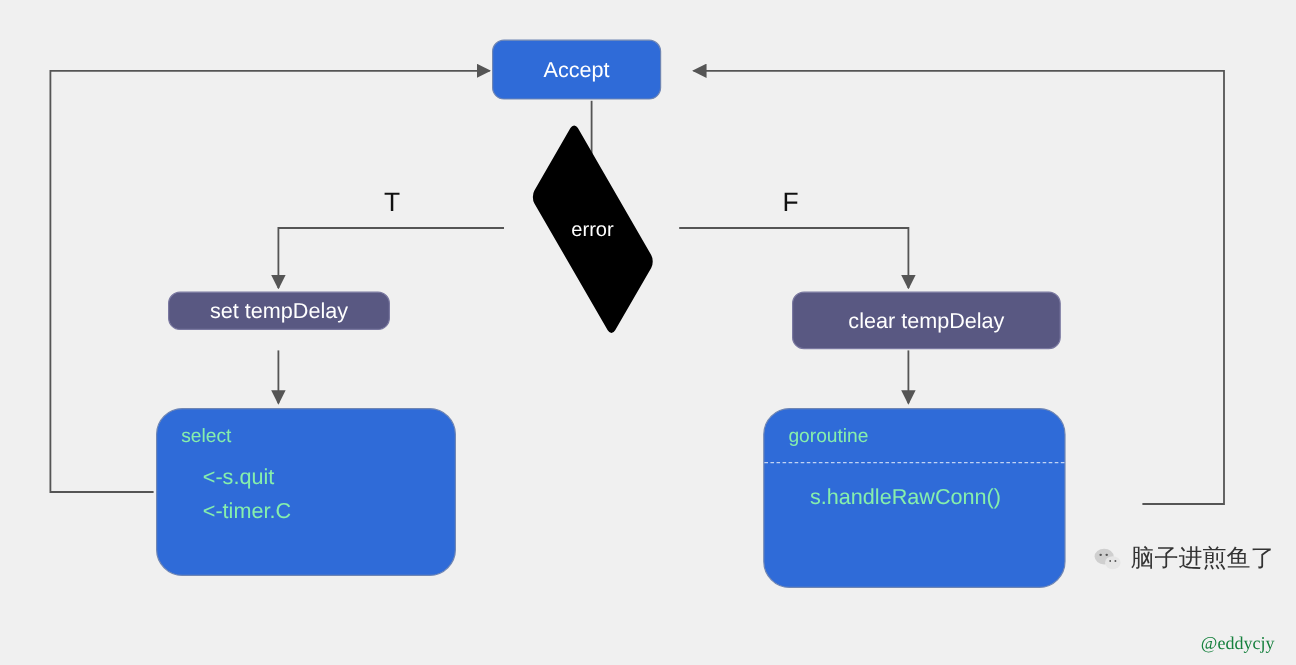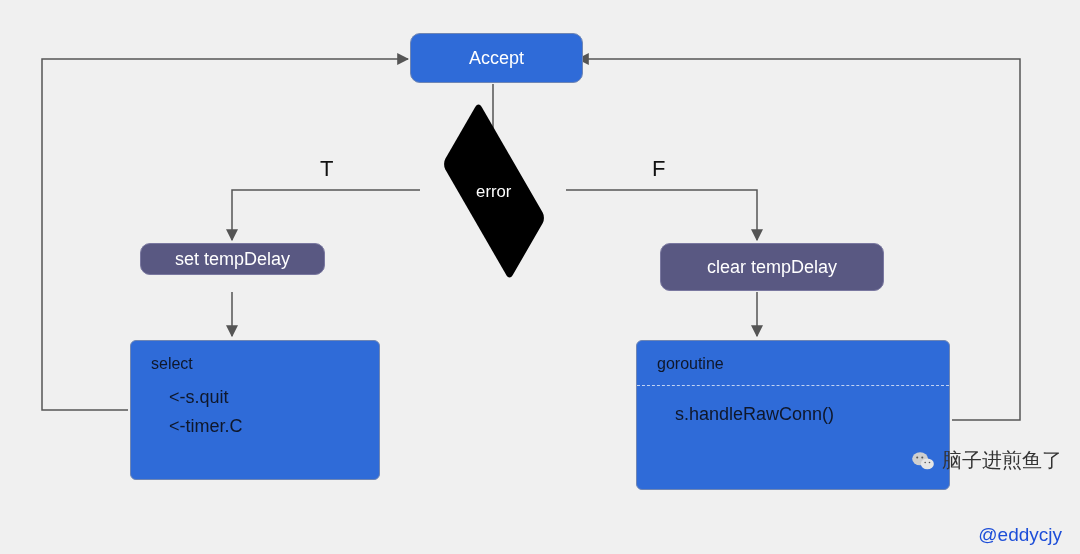--- a/index.html
+++ b/index.html
@@ -39,22 +39,22 @@
     justify-content: center;
     border-radius: 6px;
     transform: rotate(45deg) skew(15deg, 15deg);
     font-size: 18px;
   }
   .diamond span { transform: skew(-15deg, -15deg) rotate(-45deg); }
   .panel {
     position: absolute;
     background: #2f6bd8;
     border: 1px solid #6f86b4;
-    border-radius: 6px;
-    color: #0f172a;
+    border-radius: 22px;
+    color: #86efac;
     padding: 14px 20px 22px;
     font-size: 18px;
   }
   .panel .title { font-size: 16px; margin-bottom: 14px; }
   .panel.hasDash .title {
     border-bottom: 1px dashed rgba(255,255,255,.7);
     padding-bottom: 12px;
     margin-left: -20px; margin-right: -20px;
     padding-left: 20px; padding-right: 20px;
   }
@@ -81,23 +81,24 @@
     color: #333;
     gap: 48px;
   }
   .watermark .row {
     display: flex;
     align-items: center;
     gap: 6px;
     font-size: 20px;
   }
   .watermark .handle {
-    font-size: 19px;
-    color: #1d4ed8;
+    font-size: 15px;
+    color: #15803d;
     margin-top: 2px;
+    font-family: Liberation Serif, serif;
   }
   .wechat-icon {
     width: 26px; height: 26px;
   }
 </style>
 </head>
 <body>
 
 <div class="canvas">
 
@@ -118,21 +119,21 @@
       <line x1="232" y1="292" x2="232" y2="336" marker-end="url(#arrow)"></line>
 
       <line x1="757" y1="292" x2="757" y2="336" marker-end="url(#arrow)"></line>
 
       <polyline points="128,410 42,410 42,59 408,59" marker-end="url(#arrow)"></polyline>
 
       <polyline points="952,420 1020,420 1020,59 578,59" marker-end="url(#arrow)"></polyline>
     </g>
   </svg>
 
-  <div class="node blue" style="left:410px; top:33px; width:173px; height:50px;">
+  <div class="node blue" style="left:410px; top:33px; width:141px; height:50px;">
     <span>Accept</span>
   </div>
 
   <div class="diamond" style="left:429px; top:156px;">
     <span>error</span>
   </div>
 
   <div class="label" style="left:320px; top:156px;">T</div>
   <div class="label" style="left:652px; top:156px;">F</div>
 
@@ -143,21 +144,21 @@
   <div class="node purple" style="left:660px; top:243px; width:224px; height:48px;">
     <span>clear tempDelay</span>
   </div>
 
   <div class="panel" style="left:130px; top:340px; width:250px; height:140px;">
     <div class="title">select</div>
     <div class="line">&lt;-s.quit</div>
     <div class="line">&lt;-timer.C</div>
   </div>
 
-  <div class="panel hasDash" style="left:636px; top:340px; width:314px; height:150px;">
+  <div class="panel hasDash" style="left:636px; top:340px; width:252px; height:150px;">
     <div class="title">goroutine</div>
     <div class="line" style="margin-top:18px;">s.handleRawConn()</div>
   </div>
 
   <div class="watermark">
     <div class="row">
       <svg class="wechat-icon" viewBox="0 0 36 36">
         <ellipse cx="14" cy="15" rx="11" ry="9" fill="#cfcfcf"></ellipse>
         <ellipse cx="24" cy="22" rx="9" ry="7.5" fill="#e6e6e6"></ellipse>
         <circle cx="10" cy="13" r="1.4" fill="#555"></circle>

